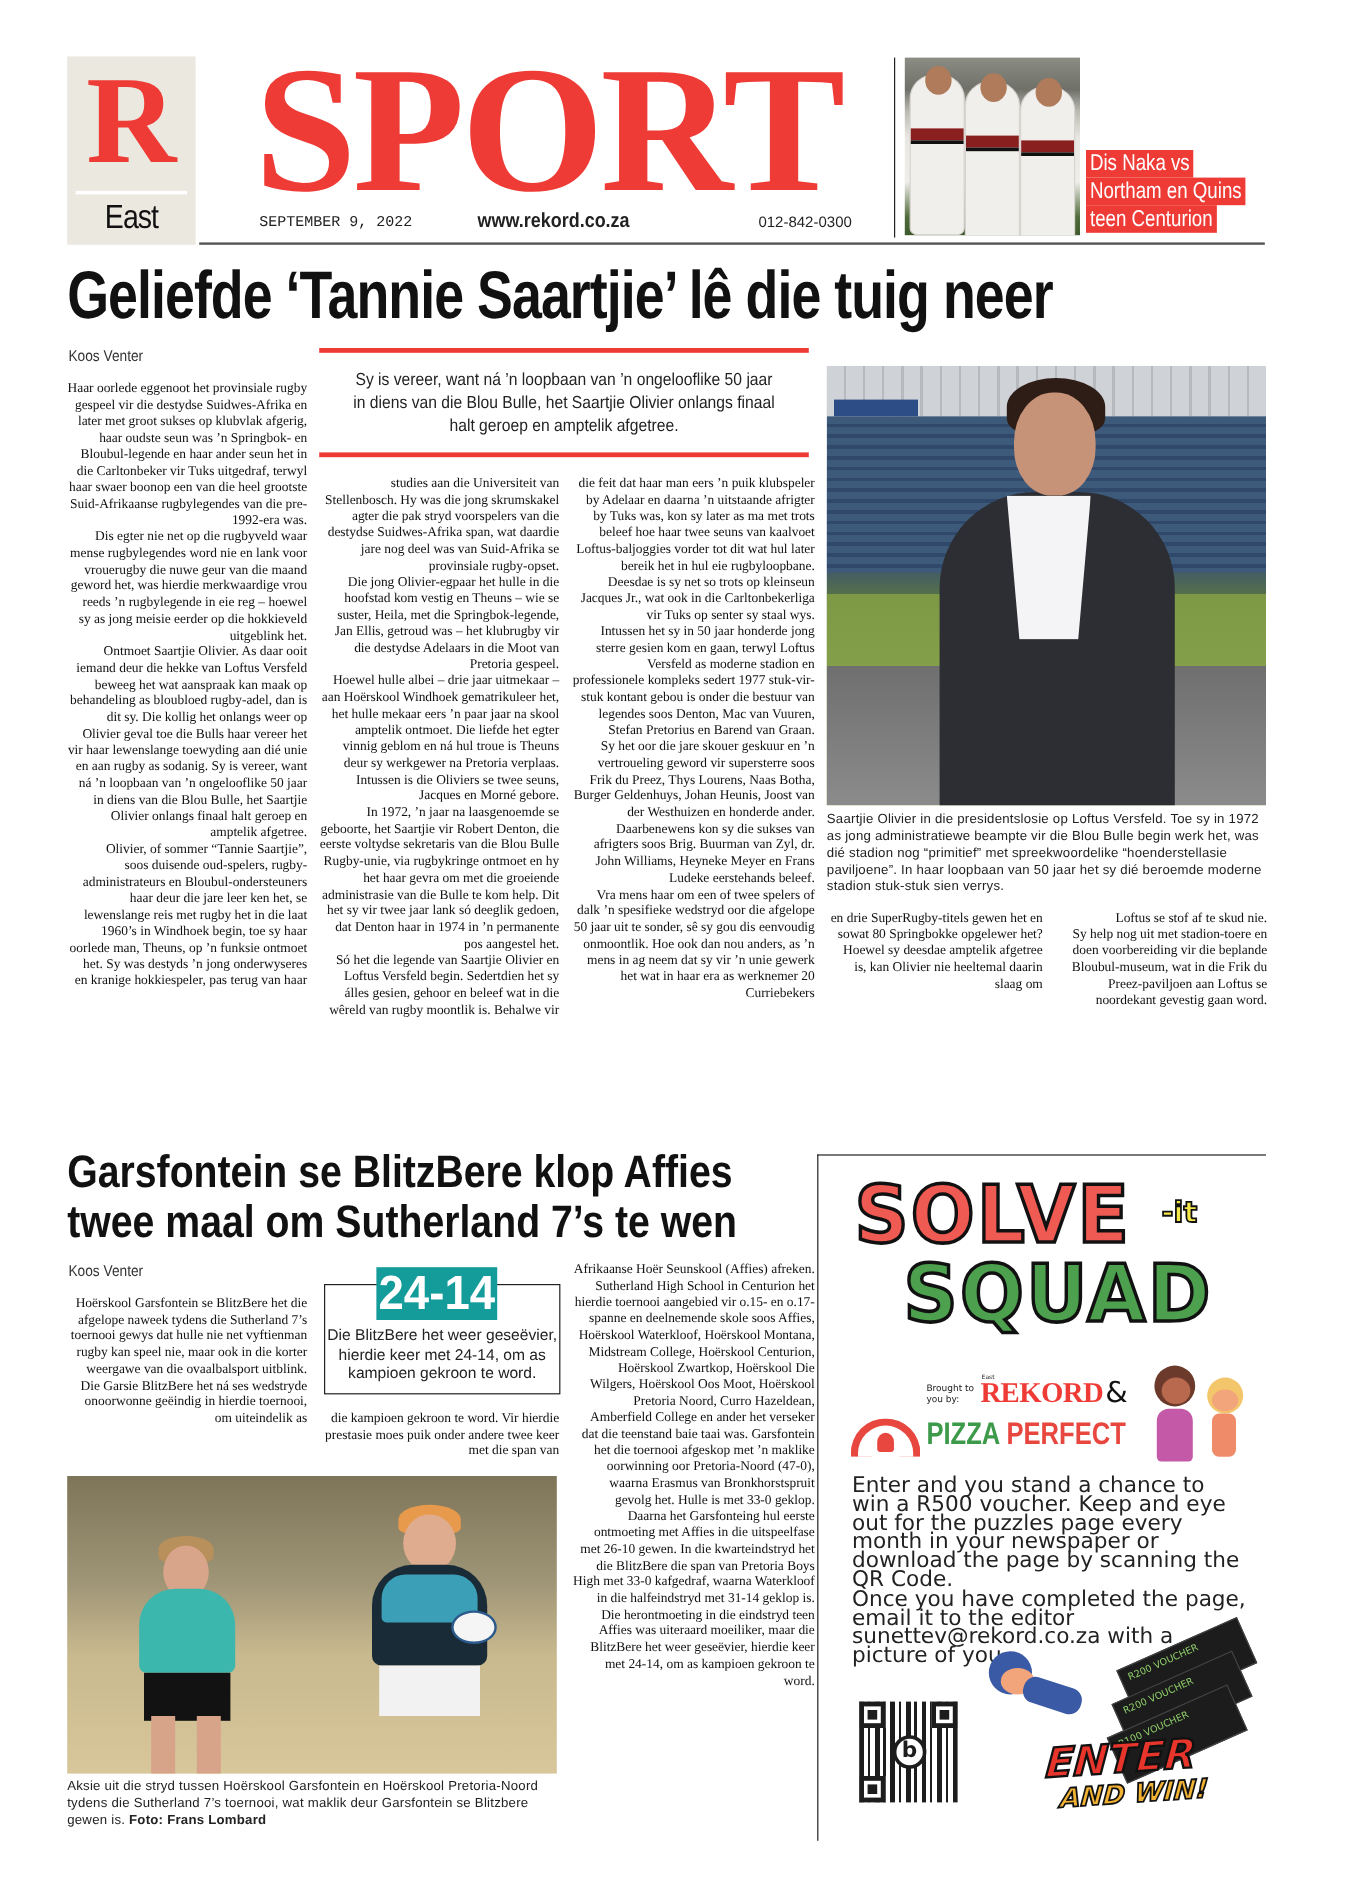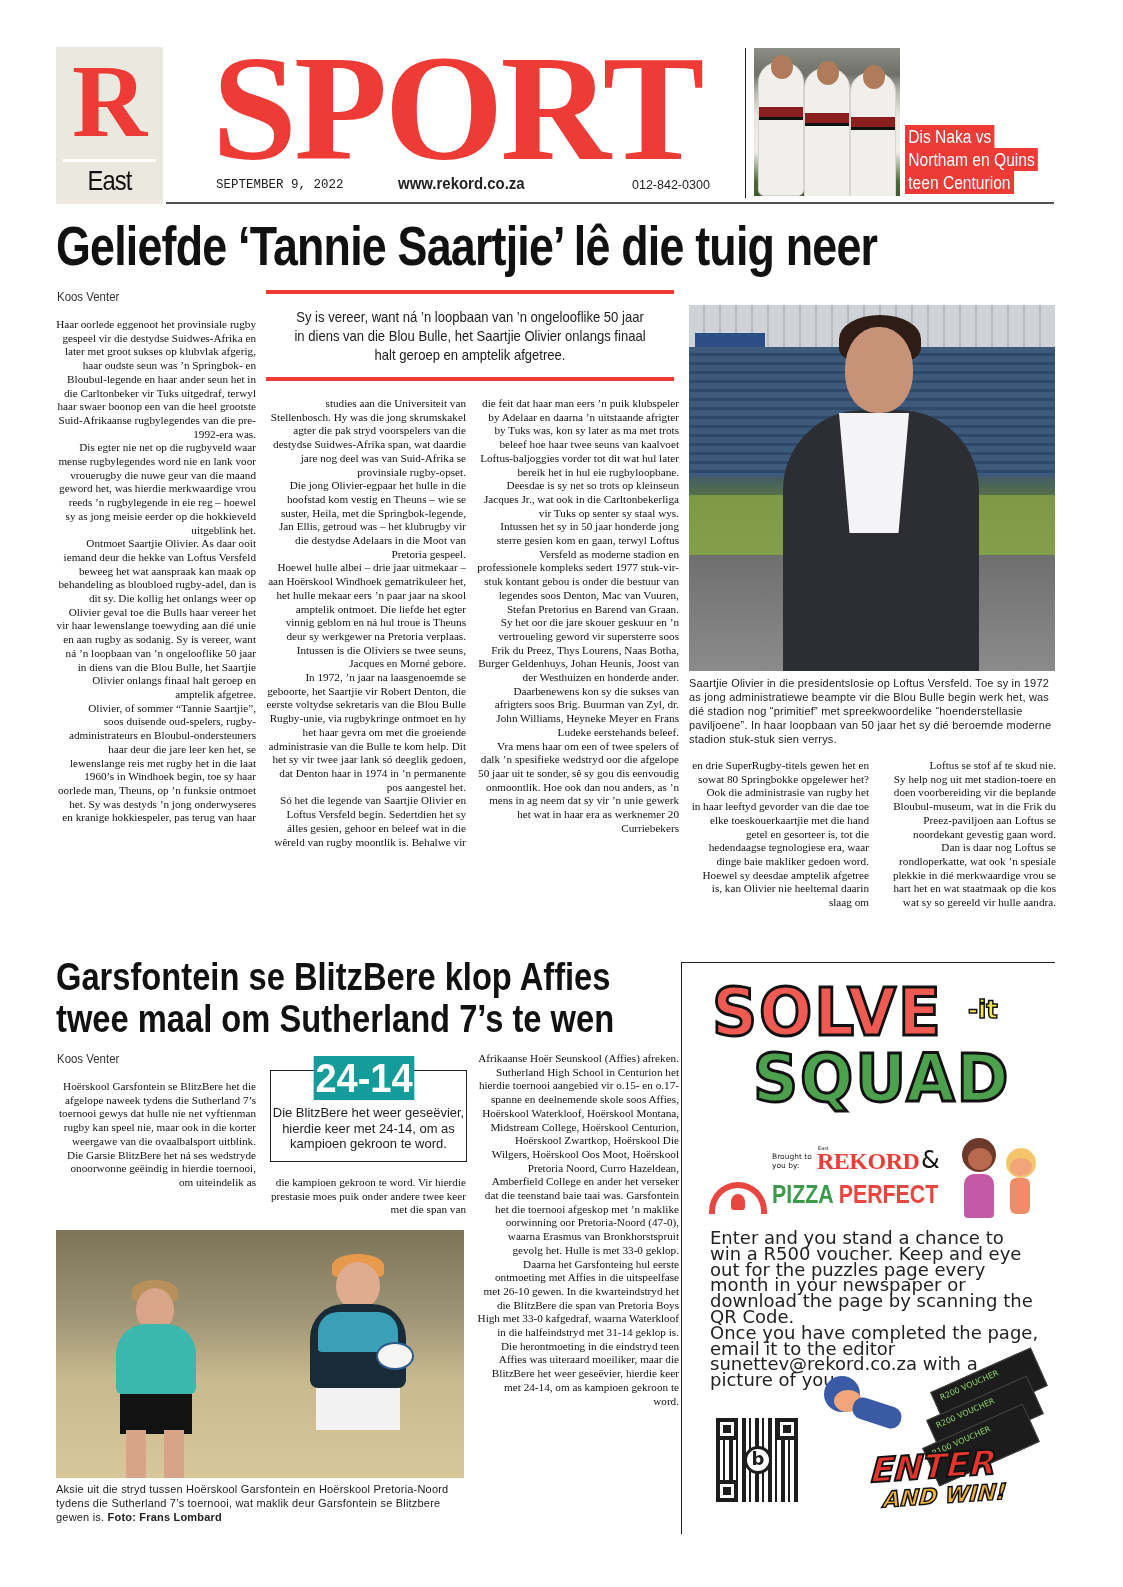--- a/index.html
+++ b/index.html
@@ -196,28 +196,26 @@
   <div class="stadium-rail"></div>
   <div class="woman-jacket"></div>
   <div class="woman-shirt"></div>
   <div class="woman-hair"></div>
   <div class="woman-head"></div>
 </div>
 <div class="abs photo-caption" style="left:689px;top:676px;width:366px;">Saartjie Olivier in die presidentslosie op Loftus Versfeld. Toe sy in 1972 as jong administratiewe beampte vir die Blou Bulle begin werk het, was dié stadion nog “primitief” met spreekwoordelike “hoenderstellasie paviljoene”. In haar loopbaan van 50 jaar het sy dié beroemde moderne stadion stuk-stuk sien verrys.</div>
 
 <div class="abs body-col" style="left:689px;top:759px;width:180px;">
   <p class="first">en drie SuperRugby-titels gewen het en sowat 80 Springbokke opgelewer het?</p>
-  <p>Ook die administrasie van rugby het in haar leeftyd gevorder van die dae toe elke toeskouerkaartjie met die hand getel en gesorteer is, tot die hedendaagse tegnologiese era, waar dinge baie makliker gedoen word.</p>
   <p>Hoewel sy deesdae amptelik afgetree is, kan Olivier nie heeltemal daarin slaag om</p>
 </div>
 
 <div class="abs body-col" style="left:878px;top:759px;width:178px;">
   <p class="first">Loftus se stof af te skud nie.</p>
   <p>Sy help nog uit met stadion-toere en doen voorbereiding vir die beplande Bloubul-museum, wat in die Frik du Preez-paviljoen aan Loftus se noordekant gevestig gaan word.</p>
-  <p>Dan is daar nog Loftus se rondloperkatte, wat ook ’n spesiale plekkie in dié merkwaardige vrou se hart het en wat staatmaak op die kos wat sy so gereeld vir hulle aandra.</p>
 </div>
 
 <h2 class="abs headline2">
   <span>Garsfontein se BlitzBere klop Affies</span><br>
   <span>twee maal om Sutherland 7’s te wen</span>
 </h2>
 <div class="abs byline" style="left:57px;top:1051px;">Koos Venter</div>
 
 <div class="abs body-col" style="left:56px;top:1080px;width:200px;">
   <p class="first">Hoërskool Garsfontein se BlitzBere het die afgelope naweek tydens die Sutherland 7’s toernooi gewys dat hulle nie net vyftienman rugby kan speel nie, maar ook in die korter weergawe van die ovaalbalsport uitblink.</p>

